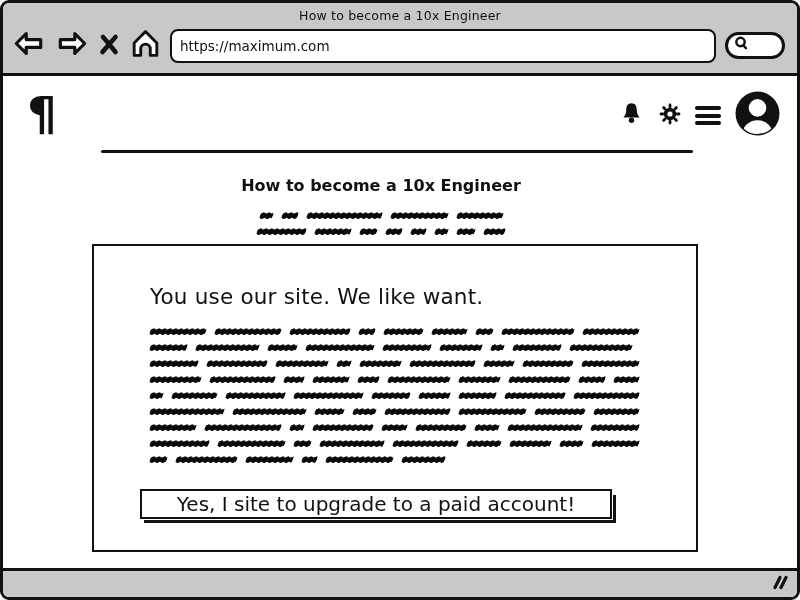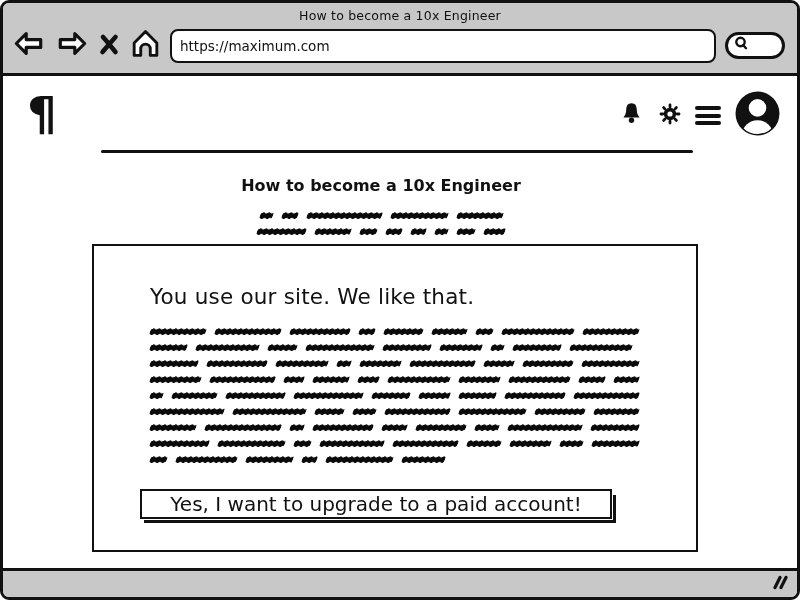--- a/index.html
+++ b/index.html
@@ -257,21 +257,21 @@
             <span class="sqw" style="width: 16px;"></span>
             <span class="sqw" style="width: 15px;"></span>
             <span class="sqw" style="width: 13px;"></span>
             <span class="sqw" style="width: 18px;"></span>
             <span class="sqw" style="width: 21px;"></span>
           </div>
       </div>
     </div>
 
     <div class="card">
-      <div class="card-heading">You use our site. We like that.</div>
+      <div class="card-heading">You use our site. We like want.</div>
       <div class="card-squiggles">
         <div class="sq-line">
             <span class="sqw" style="width: 56px;"></span>
             <span class="sqw" style="width: 66px;"></span>
             <span class="sqw" style="width: 60px;"></span>
             <span class="sqw" style="width: 16px;"></span>
             <span class="sqw" style="width: 39px;"></span>
             <span class="sqw" style="width: 35px;"></span>
             <span class="sqw" style="width: 17px;"></span>
             <span class="sqw" style="width: 72px;"></span>
@@ -357,21 +357,21 @@
         <div class="sq-line">
             <span class="sqw" style="width: 17px;"></span>
             <span class="sqw" style="width: 61px;"></span>
             <span class="sqw" style="width: 47px;"></span>
             <span class="sqw" style="width: 15px;"></span>
             <span class="sqw" style="width: 67px;"></span>
             <span class="sqw" style="width: 43px;"></span>
           </div>
       </div>
       <div class="sketch-btn cta-btn">
-        <span>Yes, I want to upgrade to a paid account!</span>
+        <span>Yes, I site to upgrade to a paid account!</span>
       </div>
     </div>
 
   </div>
 
   <div class="status-bar">
     <div class="resize-handle">
       <span>
         <svg width="17" height="15" viewBox="0 0 17 15">
             <path d="M4 12.5 L9 2.5 M10 12.5 L15 2.5" stroke="#111" stroke-width="3.2" stroke-linecap="round"></path>

